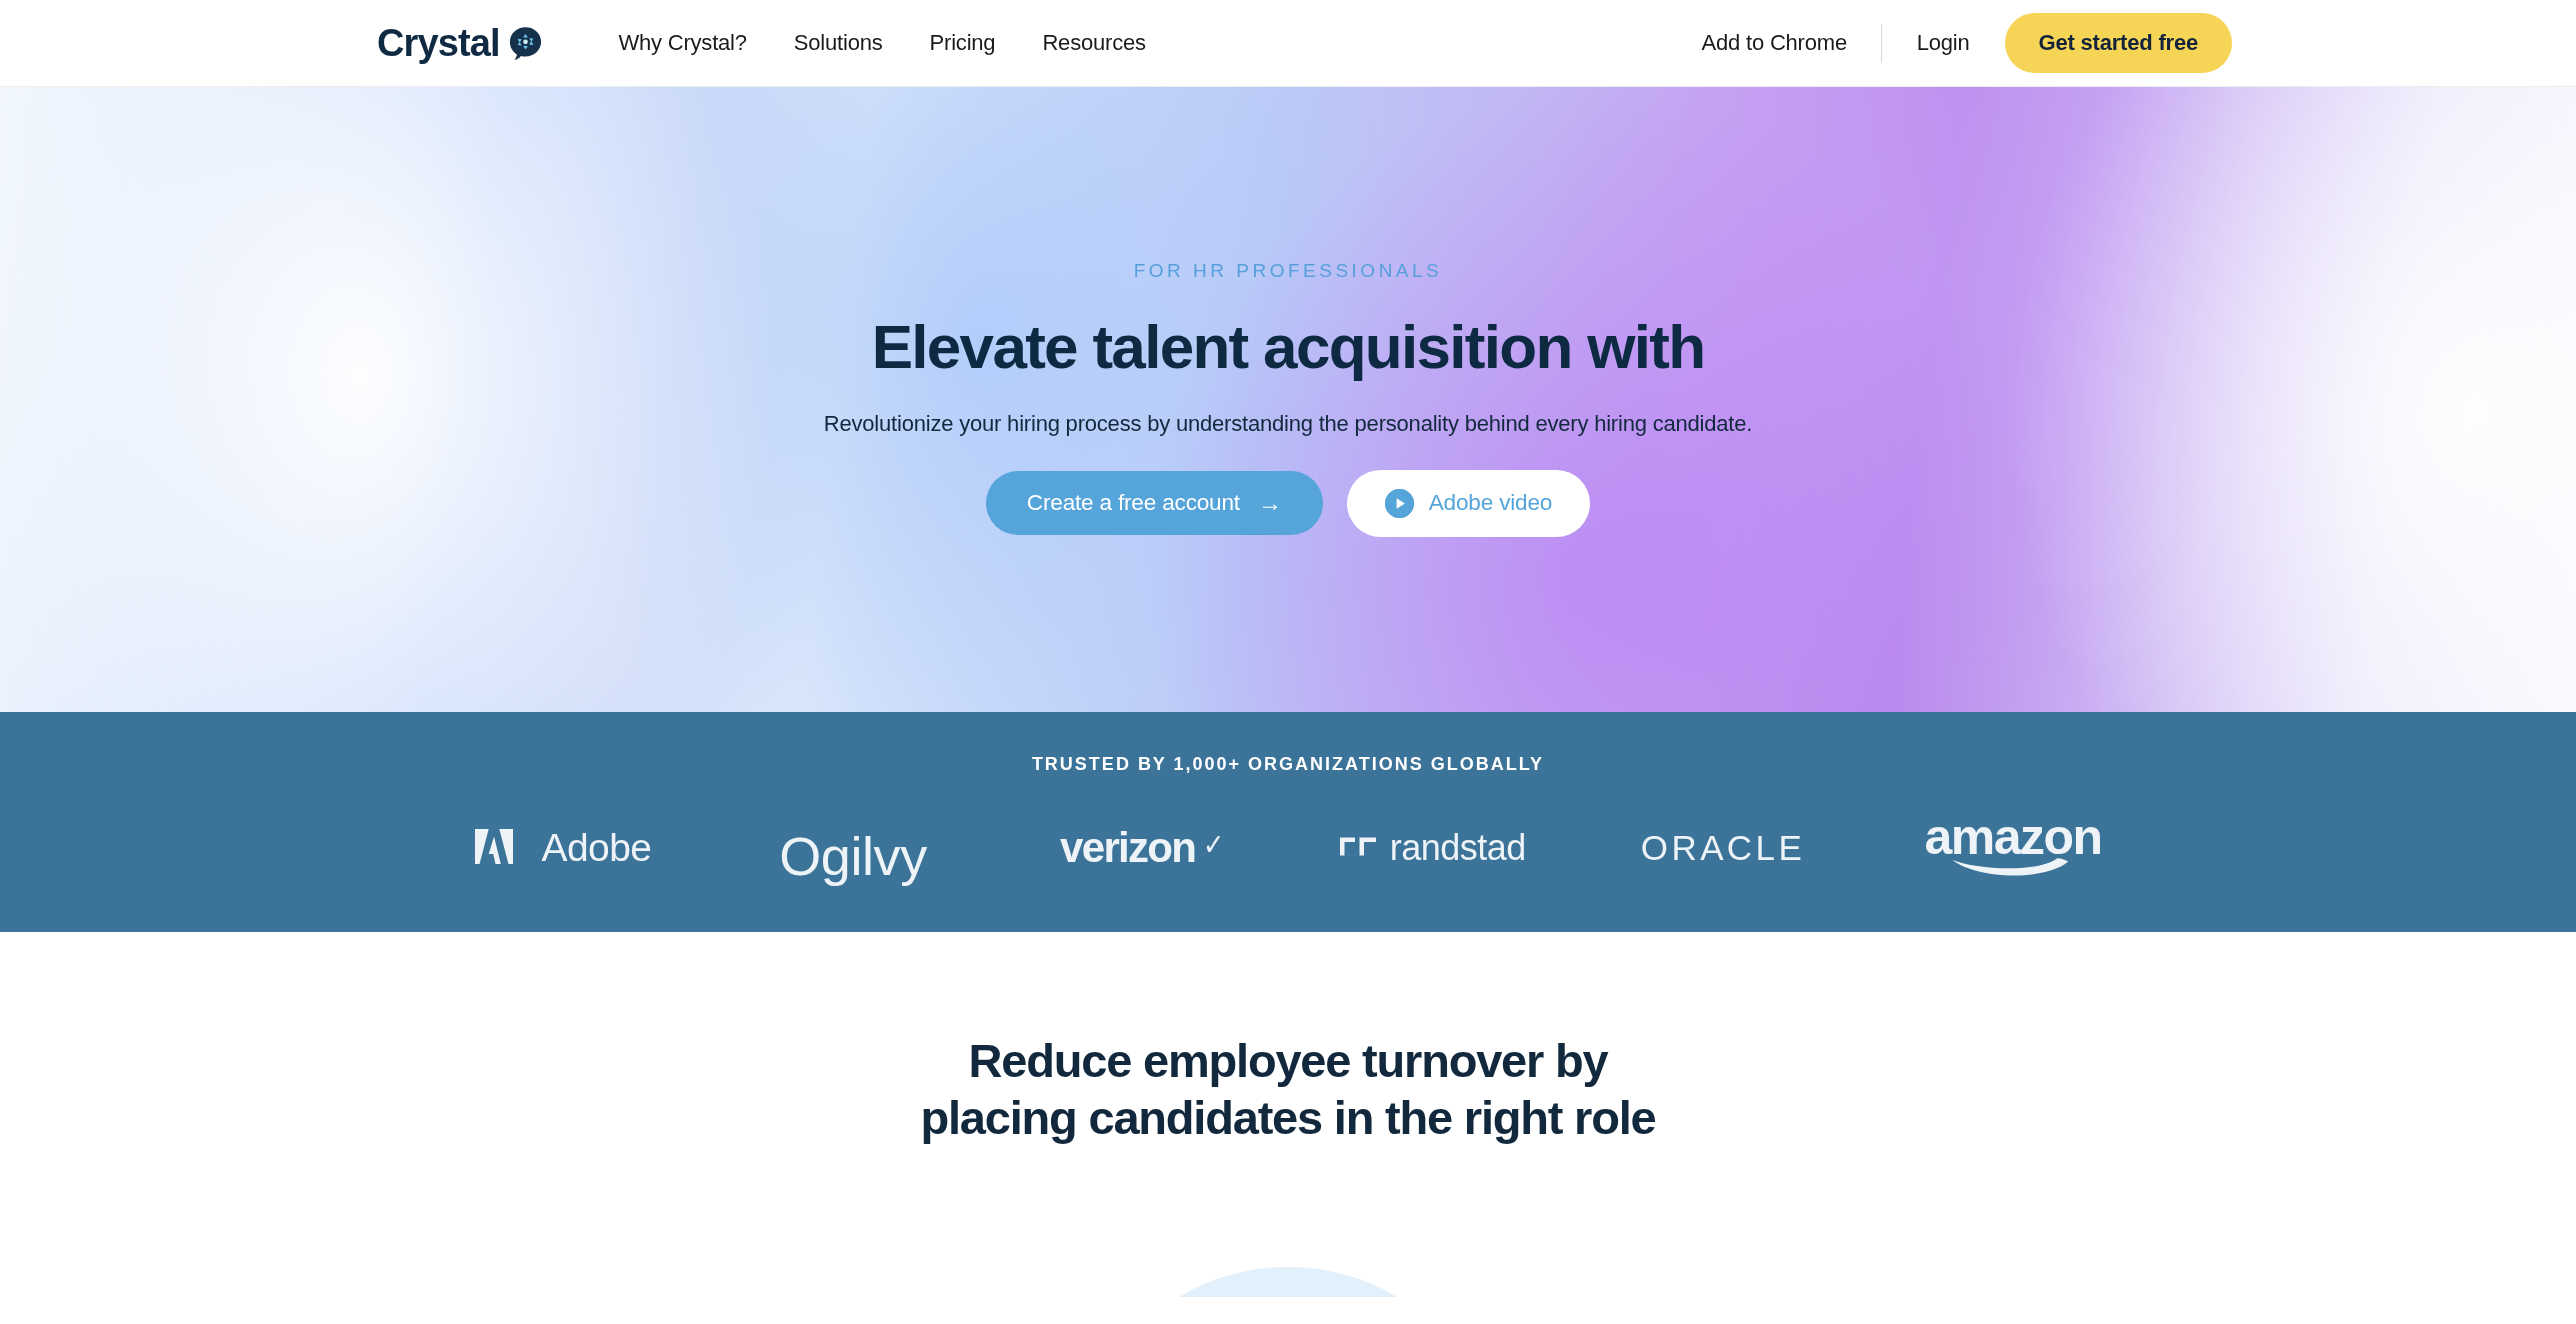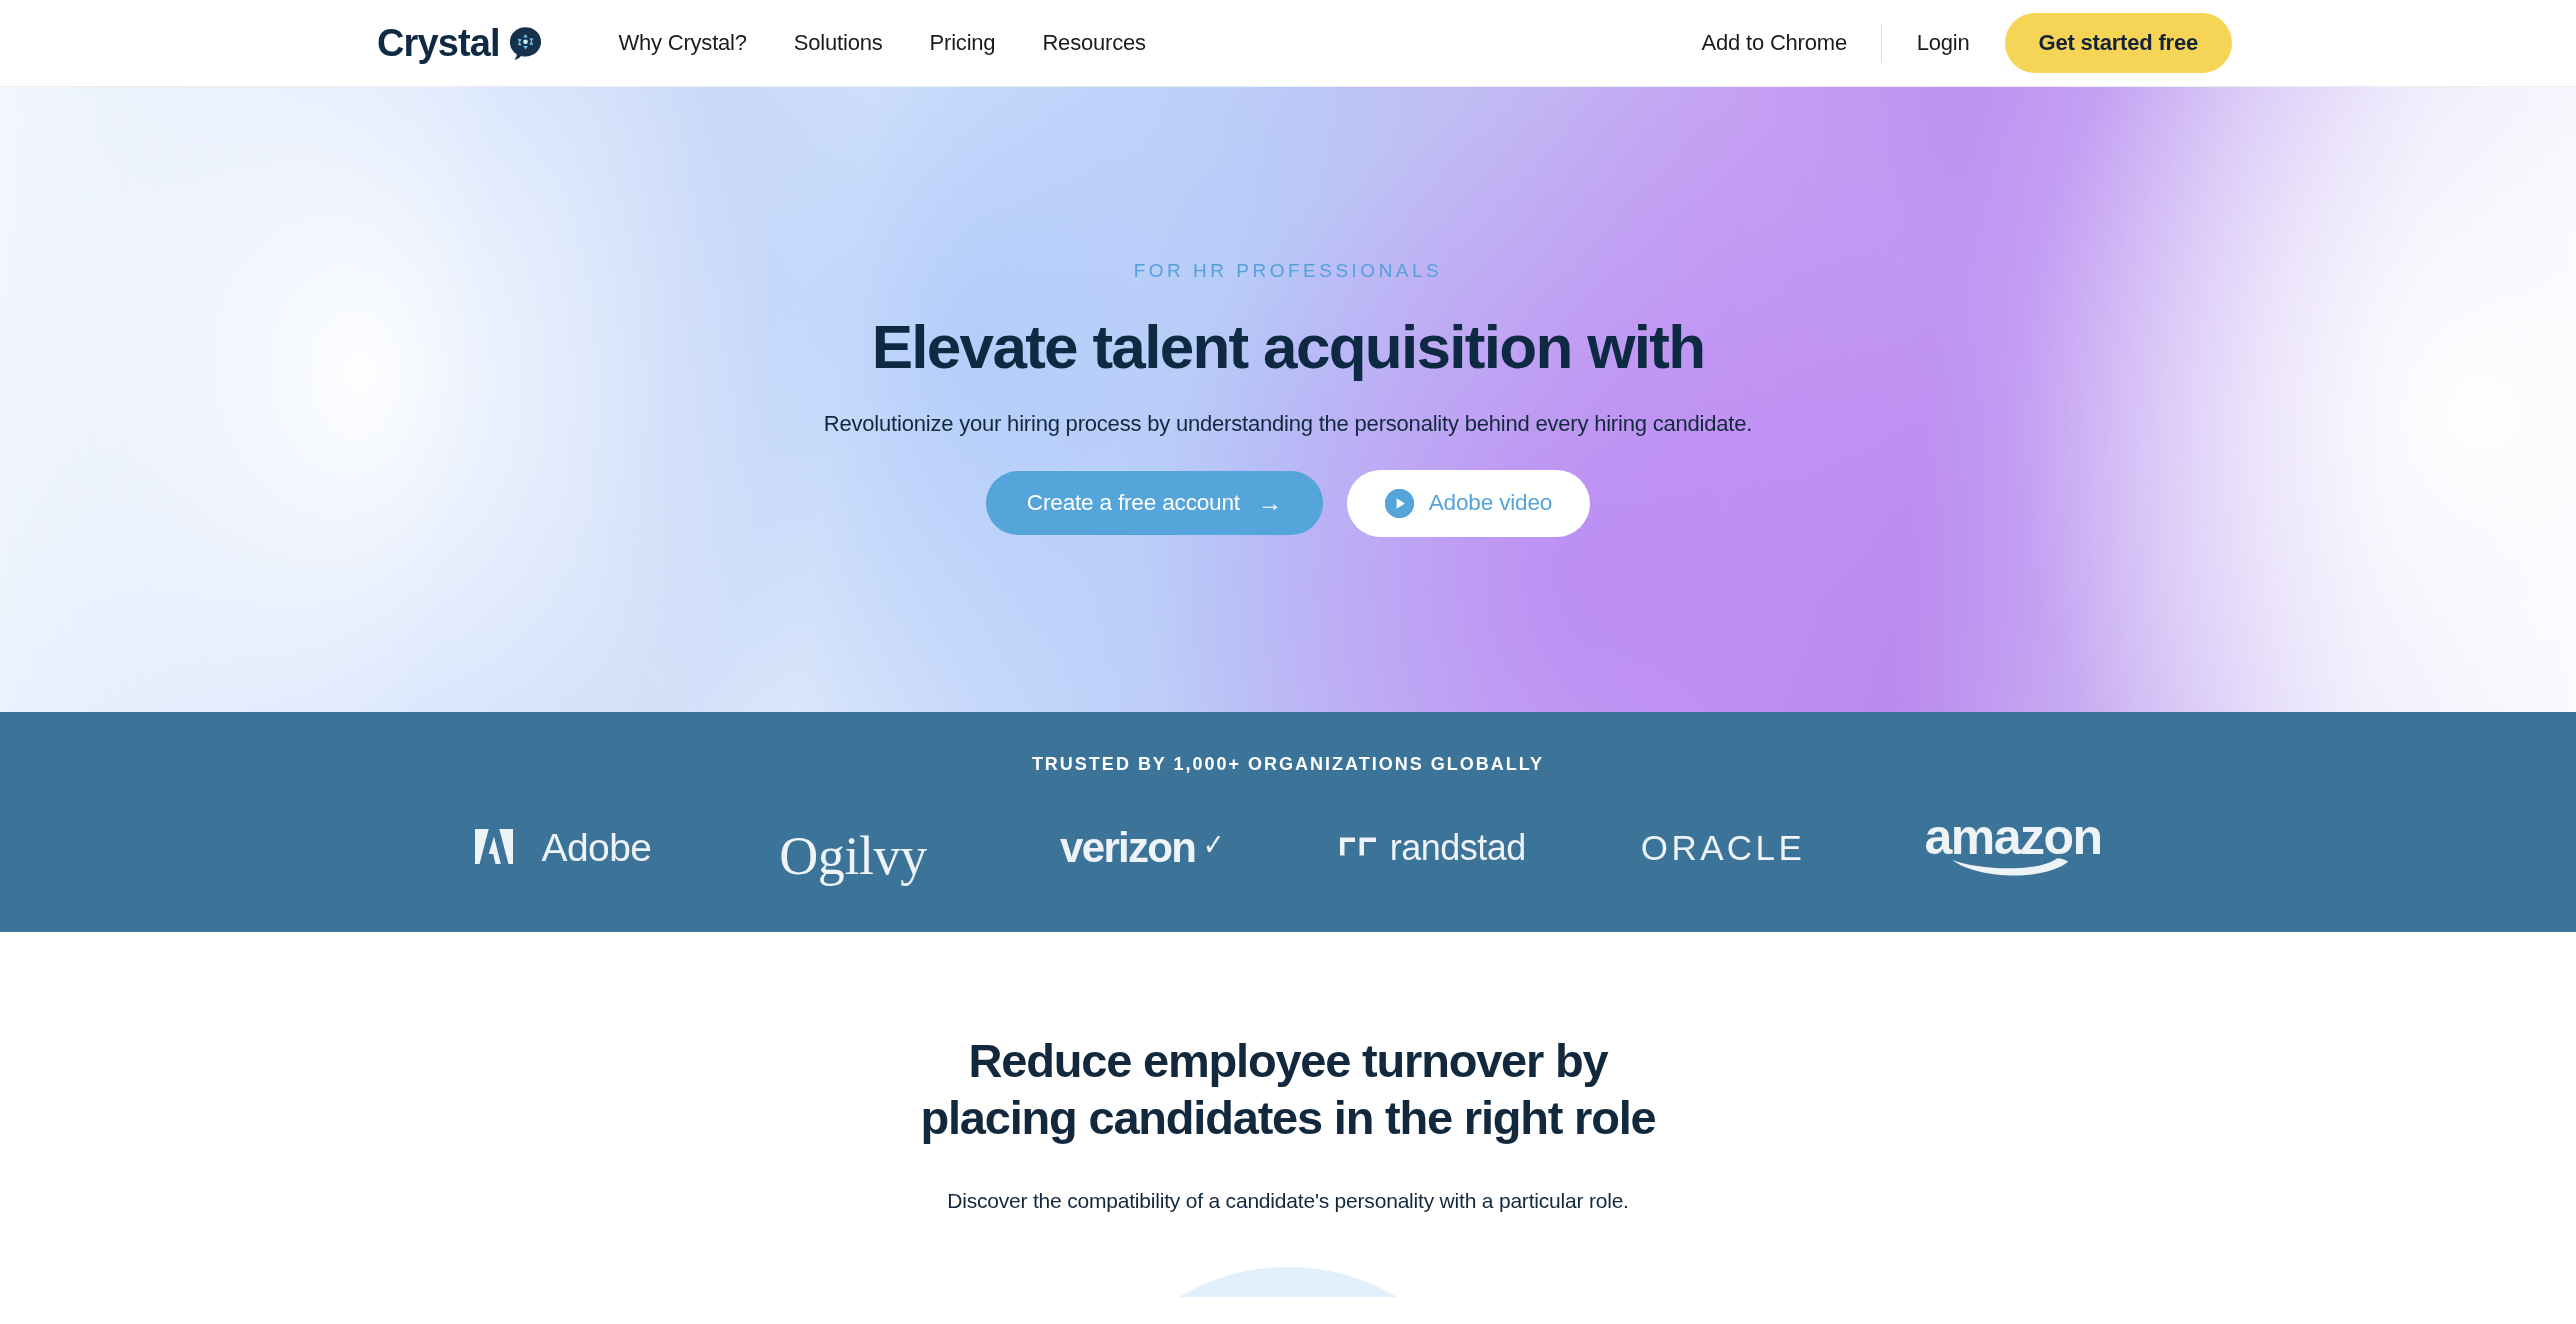--- a/index.html
+++ b/index.html
@@ -236,21 +236,21 @@
     display:flex;
     align-items:center;
     justify-content:center;
     height:69px;
     width:290px;
     color:#eef3f7;
   }
   .logo-adobe{ display:flex;align-items:center;gap:29px; }
   .logo-adobe .txt{ font-size:39px; letter-spacing:-0.6px; color:#eef3f7; }
   .logo-ogilvy{
-    font-family:Liberation Serif, serif;
+    font-family:Liberation Sans, sans-serif;
     font-size:54px;
     color:#eef3f7;
     letter-spacing:-0.4px;
     line-height:1;
     margin-top:16px;
   }
   .logo-verizon{ display:flex;align-items:center;gap:4px; }
   .logo-verizon .txt{
     font-size:42px;font-weight:700;letter-spacing:-1.7px;color:#eef3f7;line-height:1;
   }
@@ -429,16 +429,15 @@
     </div>
 
   </div>
 </section>
 
 <section class="section2">
   <h2 class="s2-title">
     <span>Reduce employee turnover by</span><br>
     <span>placing candidates in the right role</span>
   </h2>
-  <p class="s2-sub">Discover the compatibility of a candidate's personality with a particular role.</p>
   <div class="s2-blob"></div>
 </section>
 
 
 </body></html>

